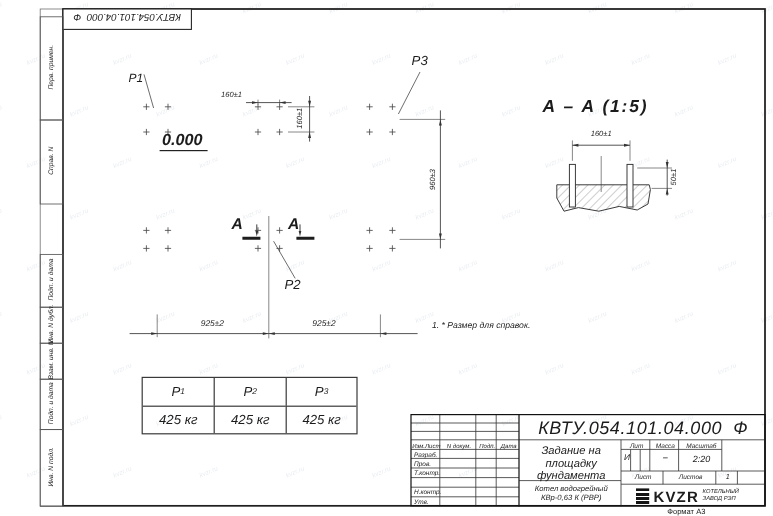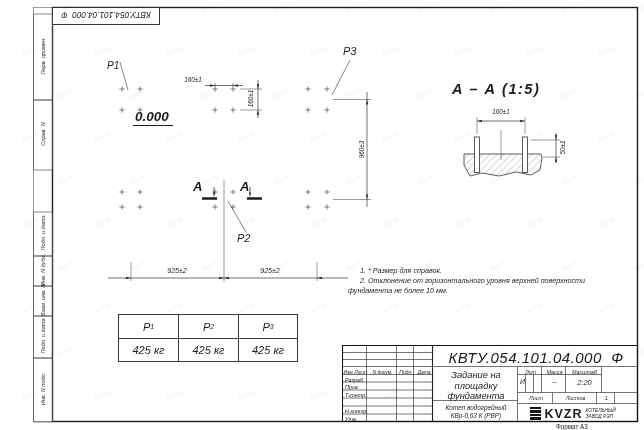--- a/index.html
+++ b/index.html
@@ -285,21 +285,20 @@
         <span>P</span>
         <sub>3</sub>
       </div>
     <div class="cell c0 r1">425 кг</div>
     <div class="cell r1">425 кг</div>
     <div class="cell r1">425 кг</div>
   </div>
 
   <div id="notes">
     <p>1. * Размер для справок.</p>
-    <p>2. Отклонение от горизонтального уровня верхней поверхности фундамента не более 10 мм.</p>
   </div>
 
   <div id="tblock">
     <div class="tb ctr" style="left:92px;top:3px;width:202px;font-size:15px;letter-spacing:0.5px;white-space:pre;">КВТУ.054.101.04.000  Ф</div>
 
     <div class="tb ctr" style="left:0;top:22.5px;width:24.5px;font-size:5px;">Изм.Лист</div>
     <div class="tb ctr" style="left:24.5px;top:22.5px;width:30px;font-size:5px;">N докум.</div>
     <div class="tb ctr" style="left:54.5px;top:22.5px;width:17px;font-size:5px;">Подп.</div>
     <div class="tb ctr" style="left:71.5px;top:22.5px;width:19px;font-size:5px;">Дата</div>
 

